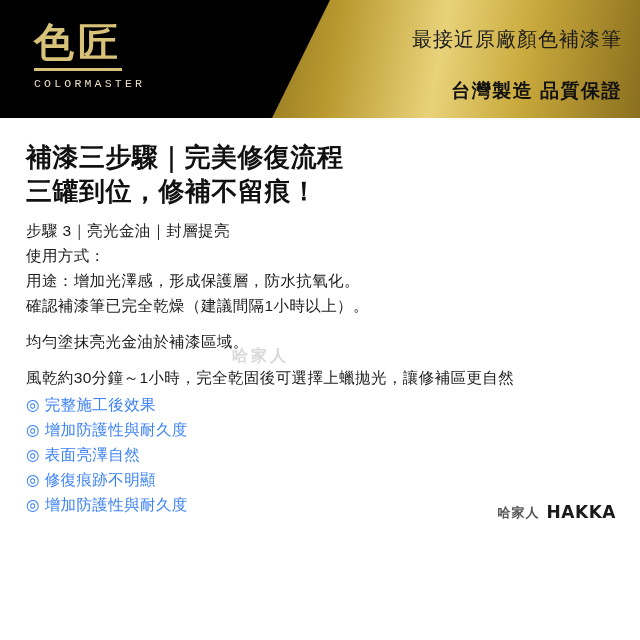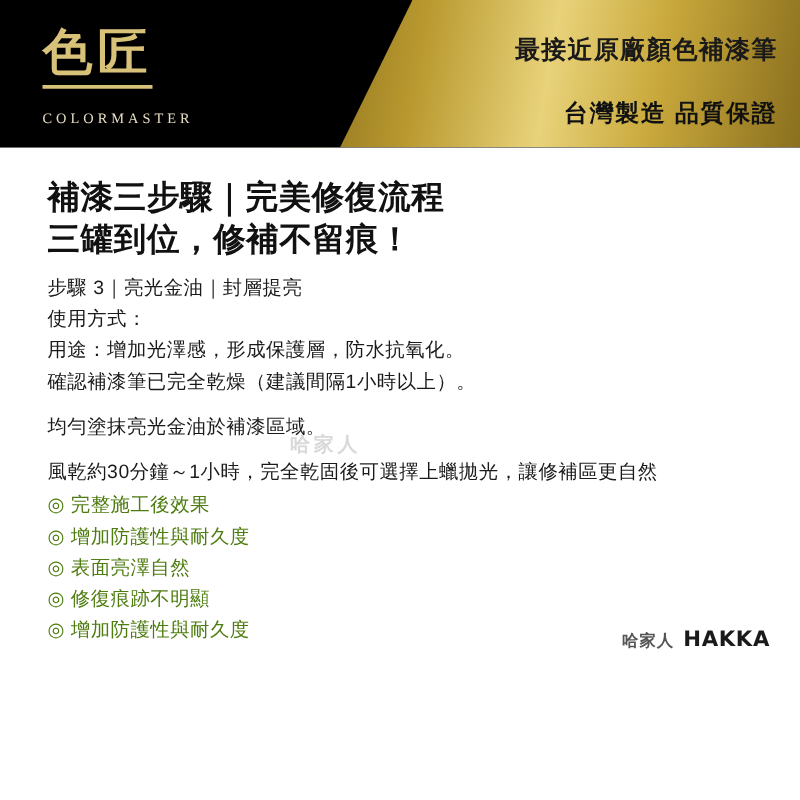--- a/index.html
+++ b/index.html
@@ -62,52 +62,52 @@
     font-size: 40px;
     line-height: 46px;
     font-weight: bold;
     color: #d8c178;
     letter-spacing: 4px;
     font-family: "DejaVu Sans", "Liberation Sans", sans-serif;
     border-bottom: 3px solid #d8c178;
     padding-bottom: 3px;
   }
   .logo-sub {
-    margin-top: 18px;
+    margin-top: 6px;
     font-size: 11.5px;
     letter-spacing: 3.2px;
     color: #e7ddc2;
-    font-family: Liberation Serif, serif;
+    font-family: Liberation Mono, monospace;
   }
 
   .header-line1 {
     position: absolute;
     right: 18px;
     top: 26px;
     font-size: 20px;
-    font-weight: bold;
+    font-weight: normal;
     color: #1a1a1a;
     letter-spacing: 1px;
     white-space: nowrap;
   }
   .header-line2 {
     position: absolute;
     right: 18px;
     top: 78px;
     font-size: 19px;
     font-weight: bold;
     color: #111111;
     letter-spacing: 1.5px;
     white-space: nowrap;
   }
 
   
   .content {
     position: relative;
-    padding: 22px 26px 0 38px;
+    padding: 22px 26px 0 26px;
     box-sizing: border-box;
   }
 
   .title-block {
     color: #111111;
     font-weight: bold;
     font-size: 26px;
     line-height: 34px;
     letter-spacing: 0.5px;
   }
@@ -126,21 +126,21 @@
   .body-line {
     display: block;
     white-space: nowrap;
   }
   .body-line.spacer {
     height: 11px;
   }
 
   .list-block {
     margin-top: 2px;
-    color: #4d7c0f;
+    color: #3b82f6;
     font-size: 15.5px;
     line-height: 25px;
     letter-spacing: 0.4px;
   }
   .list-item {
     display: block;
     white-space: nowrap;
   }
 
   

